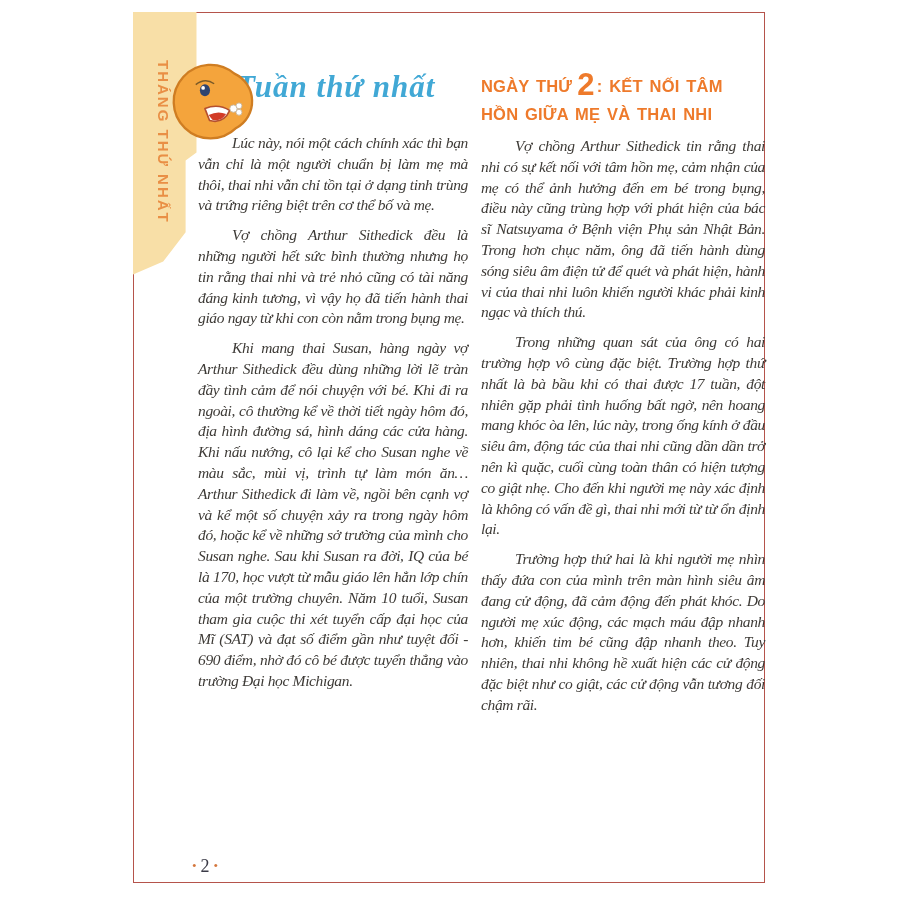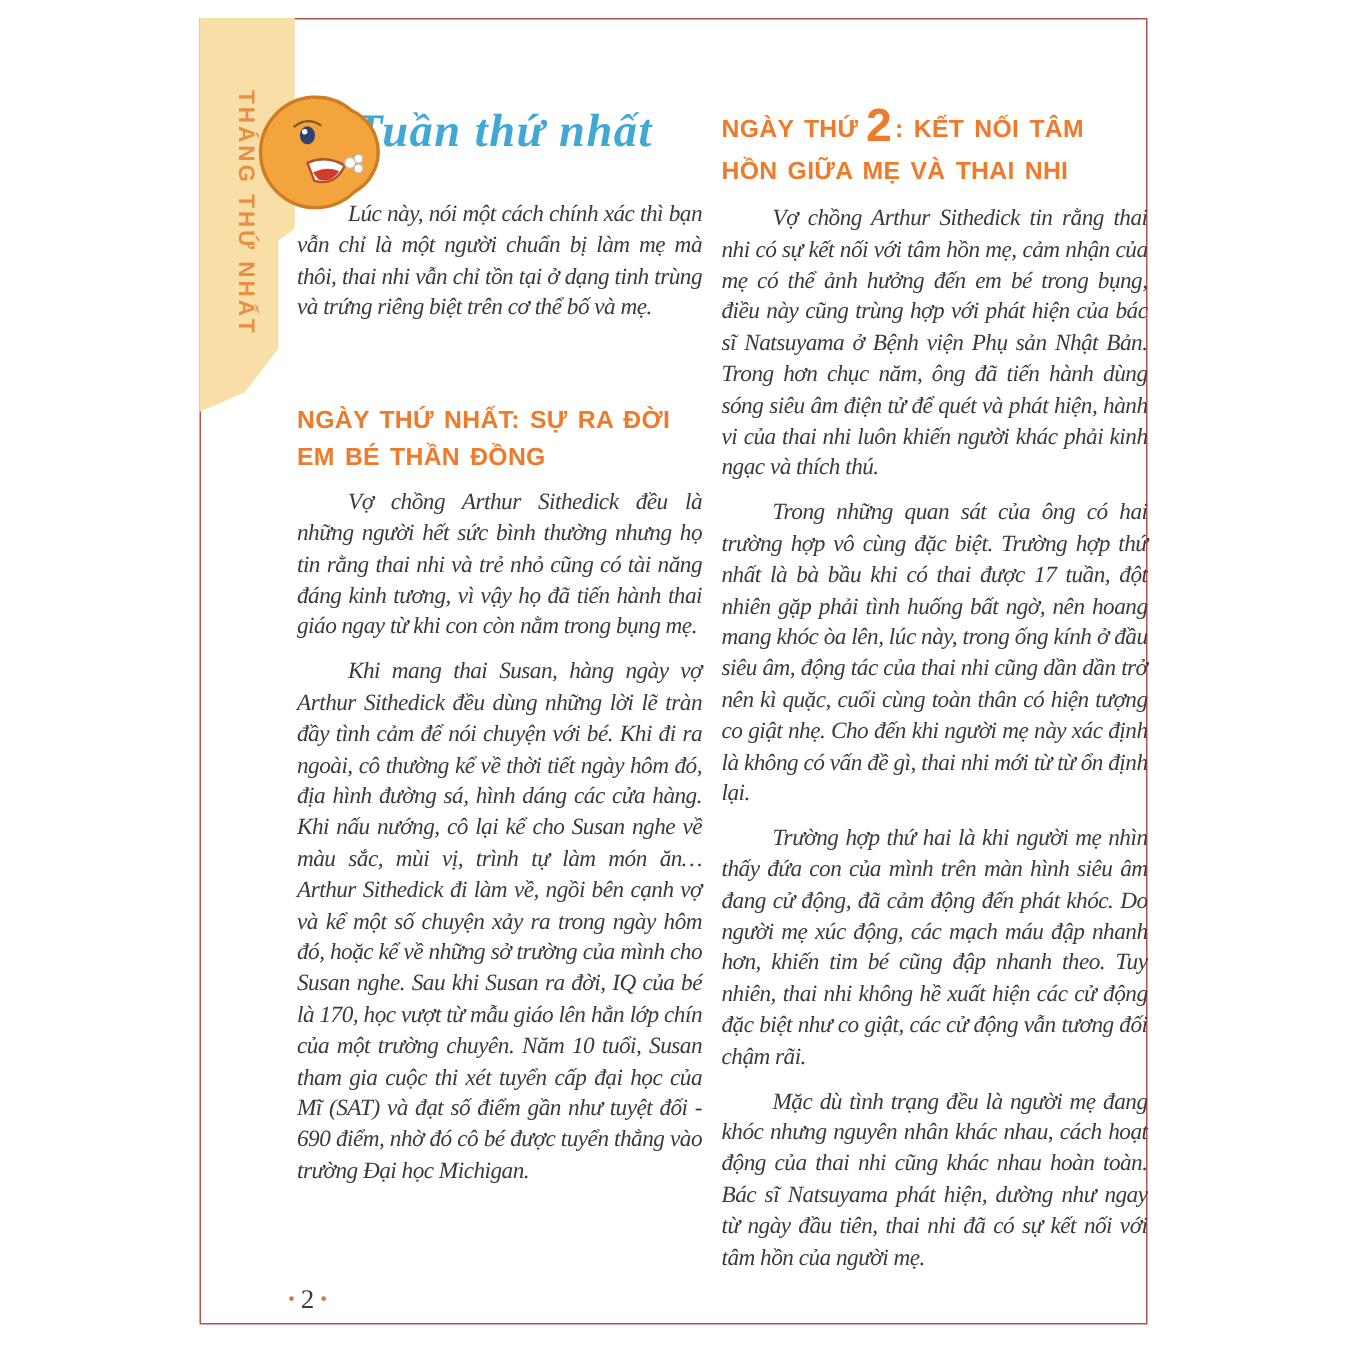--- a/index.html
+++ b/index.html
@@ -79,33 +79,31 @@
         <circle cx="69" cy="55" r="4"></circle>
         <circle cx="75" cy="52" r="3.2"></circle>
         <circle cx="75" cy="59" r="3.2"></circle>
       </g>
     </svg>
 
     <div class="week-title">Tuần thứ nhất</div>
 
     <div class="col col-left">
       <p>Lúc này, nói một cách chính xác thì bạn vẫn chỉ là một người chuẩn bị làm mẹ mà thôi, thai nhi vẫn chỉ tồn tại ở dạng tinh trùng và trứng riêng biệt trên cơ thể bố và mẹ.</p>
-      <div class="sec-heading">NGÀY THỨ NHẤT: SỰ RA ĐỜI EM BÉ THẦN ĐỒNG</div>
       <p>Vợ chồng Arthur Sithedick đều là những người hết sức bình thường nhưng họ tin rằng thai nhi và trẻ nhỏ cũng có tài năng đáng kinh tương, vì vậy họ đã tiến hành thai giáo ngay từ khi con còn nằm trong bụng mẹ.</p>
       <p>Khi mang thai Susan, hàng ngày vợ Arthur Sithedick đều dùng những lời lẽ tràn đầy tình cảm để nói chuyện với bé. Khi đi ra ngoài, cô thường kể về thời tiết ngày hôm đó, địa hình đường sá, hình dáng các cửa hàng. Khi nấu nướng, cô lại kể cho Susan nghe về màu sắc, mùi vị, trình tự làm món ăn… Arthur Sithedick đi làm về, ngồi bên cạnh vợ và kể một số chuyện xảy ra trong ngày hôm đó, hoặc kể về những sở trường của mình cho Susan nghe. Sau khi Susan ra đời, IQ của bé là 170, học vượt từ mẫu giáo lên hẳn lớp chín của một trường chuyên. Năm 10 tuổi, Susan tham gia cuộc thi xét tuyển cấp đại học của Mĩ (SAT) và đạt số điểm gần như tuyệt đối - 690 điểm, nhờ đó cô bé được tuyển thẳng vào trường Đại học Michigan.</p>
     </div>
 
     <div class="col col-right">
       <div class="sec-heading">
         <span>NGÀY THỨ</span><span class="big-num">2</span><span>: KẾT NỐI TÂM HỒN GIỮA MẸ VÀ THAI NHI</span>
       </div>
       <p>Vợ chồng Arthur Sithedick tin rằng thai nhi có sự kết nối với tâm hồn mẹ, cảm nhận của mẹ có thể ảnh hưởng đến em bé trong bụng, điều này cũng trùng hợp với phát hiện của bác sĩ Natsuyama ở Bệnh viện Phụ sản Nhật Bản. Trong hơn chục năm, ông đã tiến hành dùng sóng siêu âm điện tử để quét và phát hiện, hành vi của thai nhi luôn khiến người khác phải kinh ngạc và thích thú.</p>
       <p>Trong những quan sát của ông có hai trường hợp vô cùng đặc biệt. Trường hợp thứ nhất là bà bầu khi có thai được 17 tuần, đột nhiên gặp phải tình huống bất ngờ, nên hoang mang khóc òa lên, lúc này, trong ống kính ở đầu siêu âm, động tác của thai nhi cũng dần dần trở nên kì quặc, cuối cùng toàn thân có hiện tượng co giật nhẹ. Cho đến khi người mẹ này xác định là không có vấn đề gì, thai nhi mới từ từ ổn định lại.</p>
       <p>Trường hợp thứ hai là khi người mẹ nhìn thấy đứa con của mình trên màn hình siêu âm đang cử động, đã cảm động đến phát khóc. Do người mẹ xúc động, các mạch máu đập nhanh hơn, khiến tim bé cũng đập nhanh theo. Tuy nhiên, thai nhi không hề xuất hiện các cử động đặc biệt như co giật, các cử động vẫn tương đối chậm rãi.</p>
-      <p>Mặc dù tình trạng đều là người mẹ đang khóc nhưng nguyên nhân khác nhau, cách hoạt động của thai nhi cũng khác nhau hoàn toàn. Bác sĩ Natsuyama phát hiện, dường như ngay từ ngày đầu tiên, thai nhi đã có sự kết nối với tâm hồn của người mẹ.</p>
     </div>
 
     <div class="page-num">
       <span class="dot">•</span><span>2</span><span class="dot">•</span>
     </div>
 
   </div>
 </div>
 
 </body></html>

